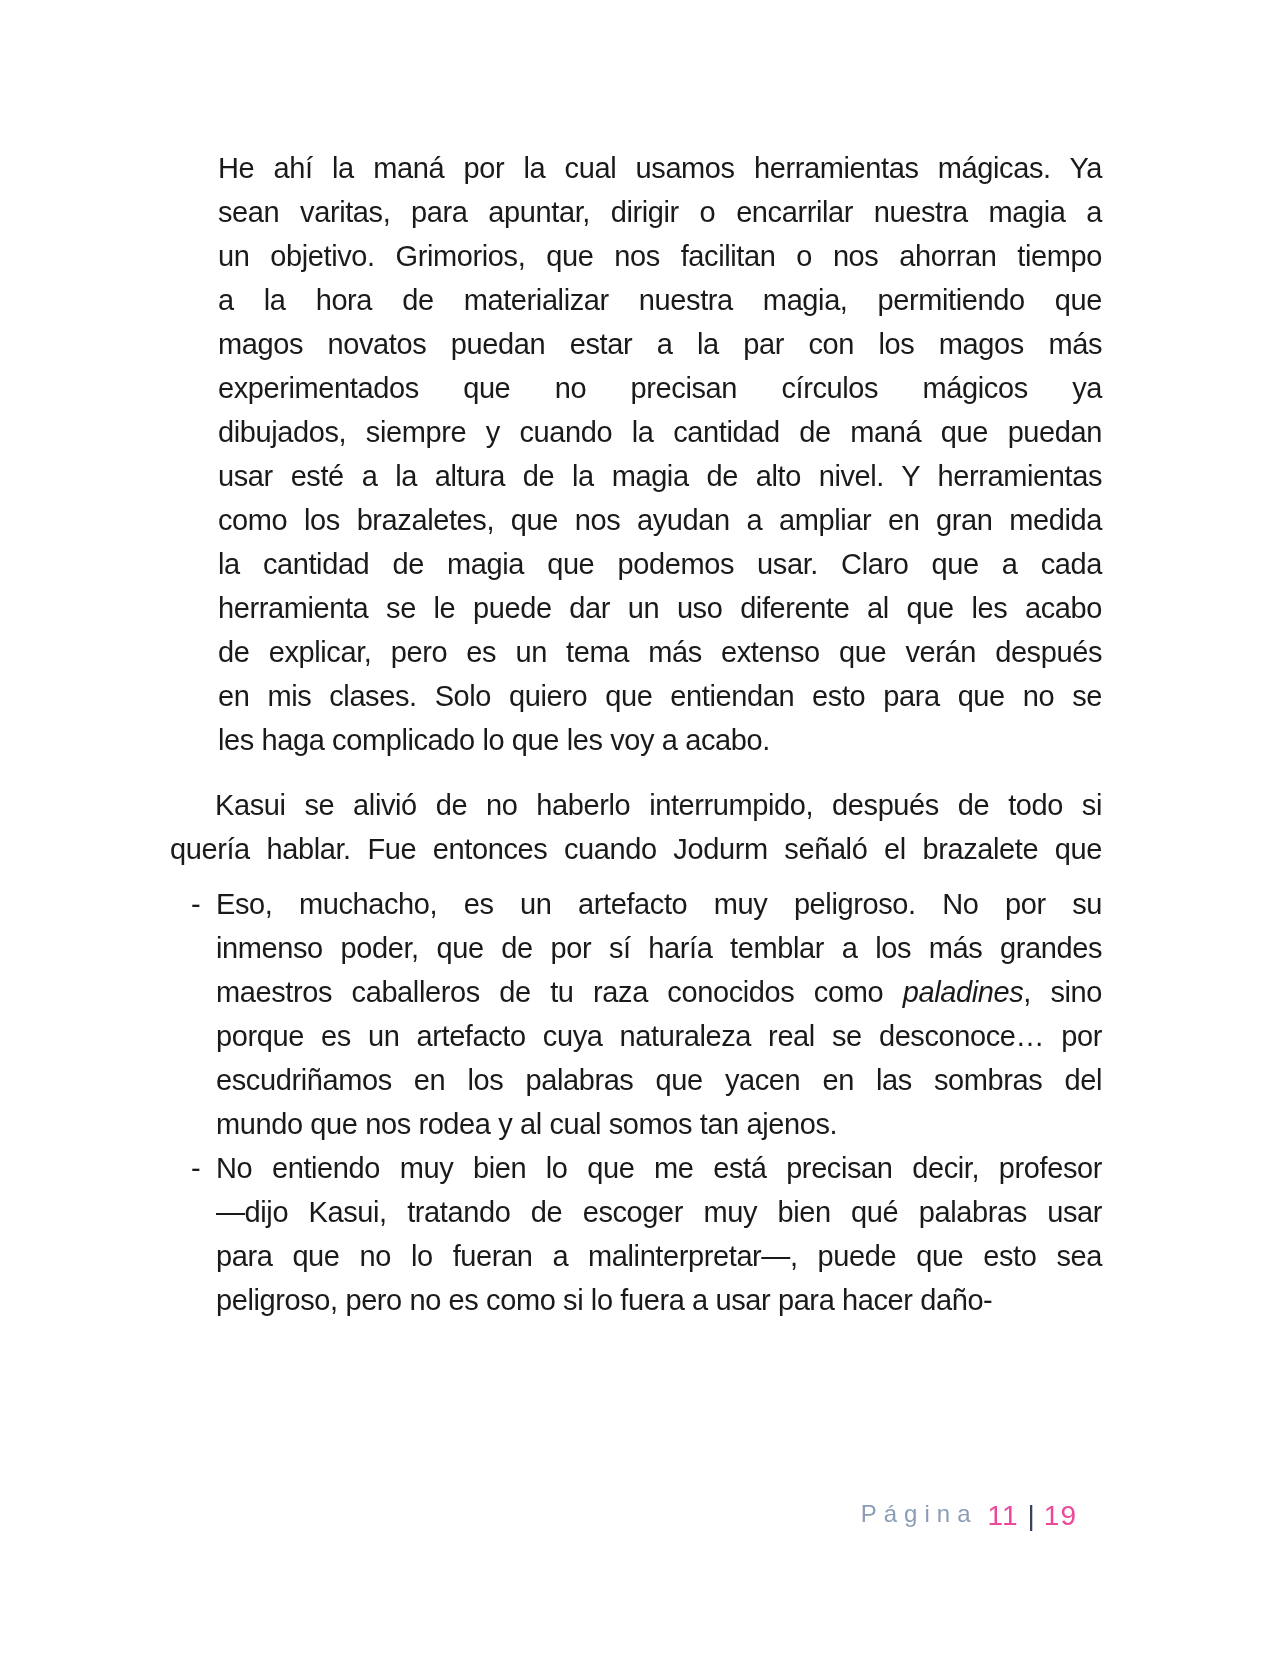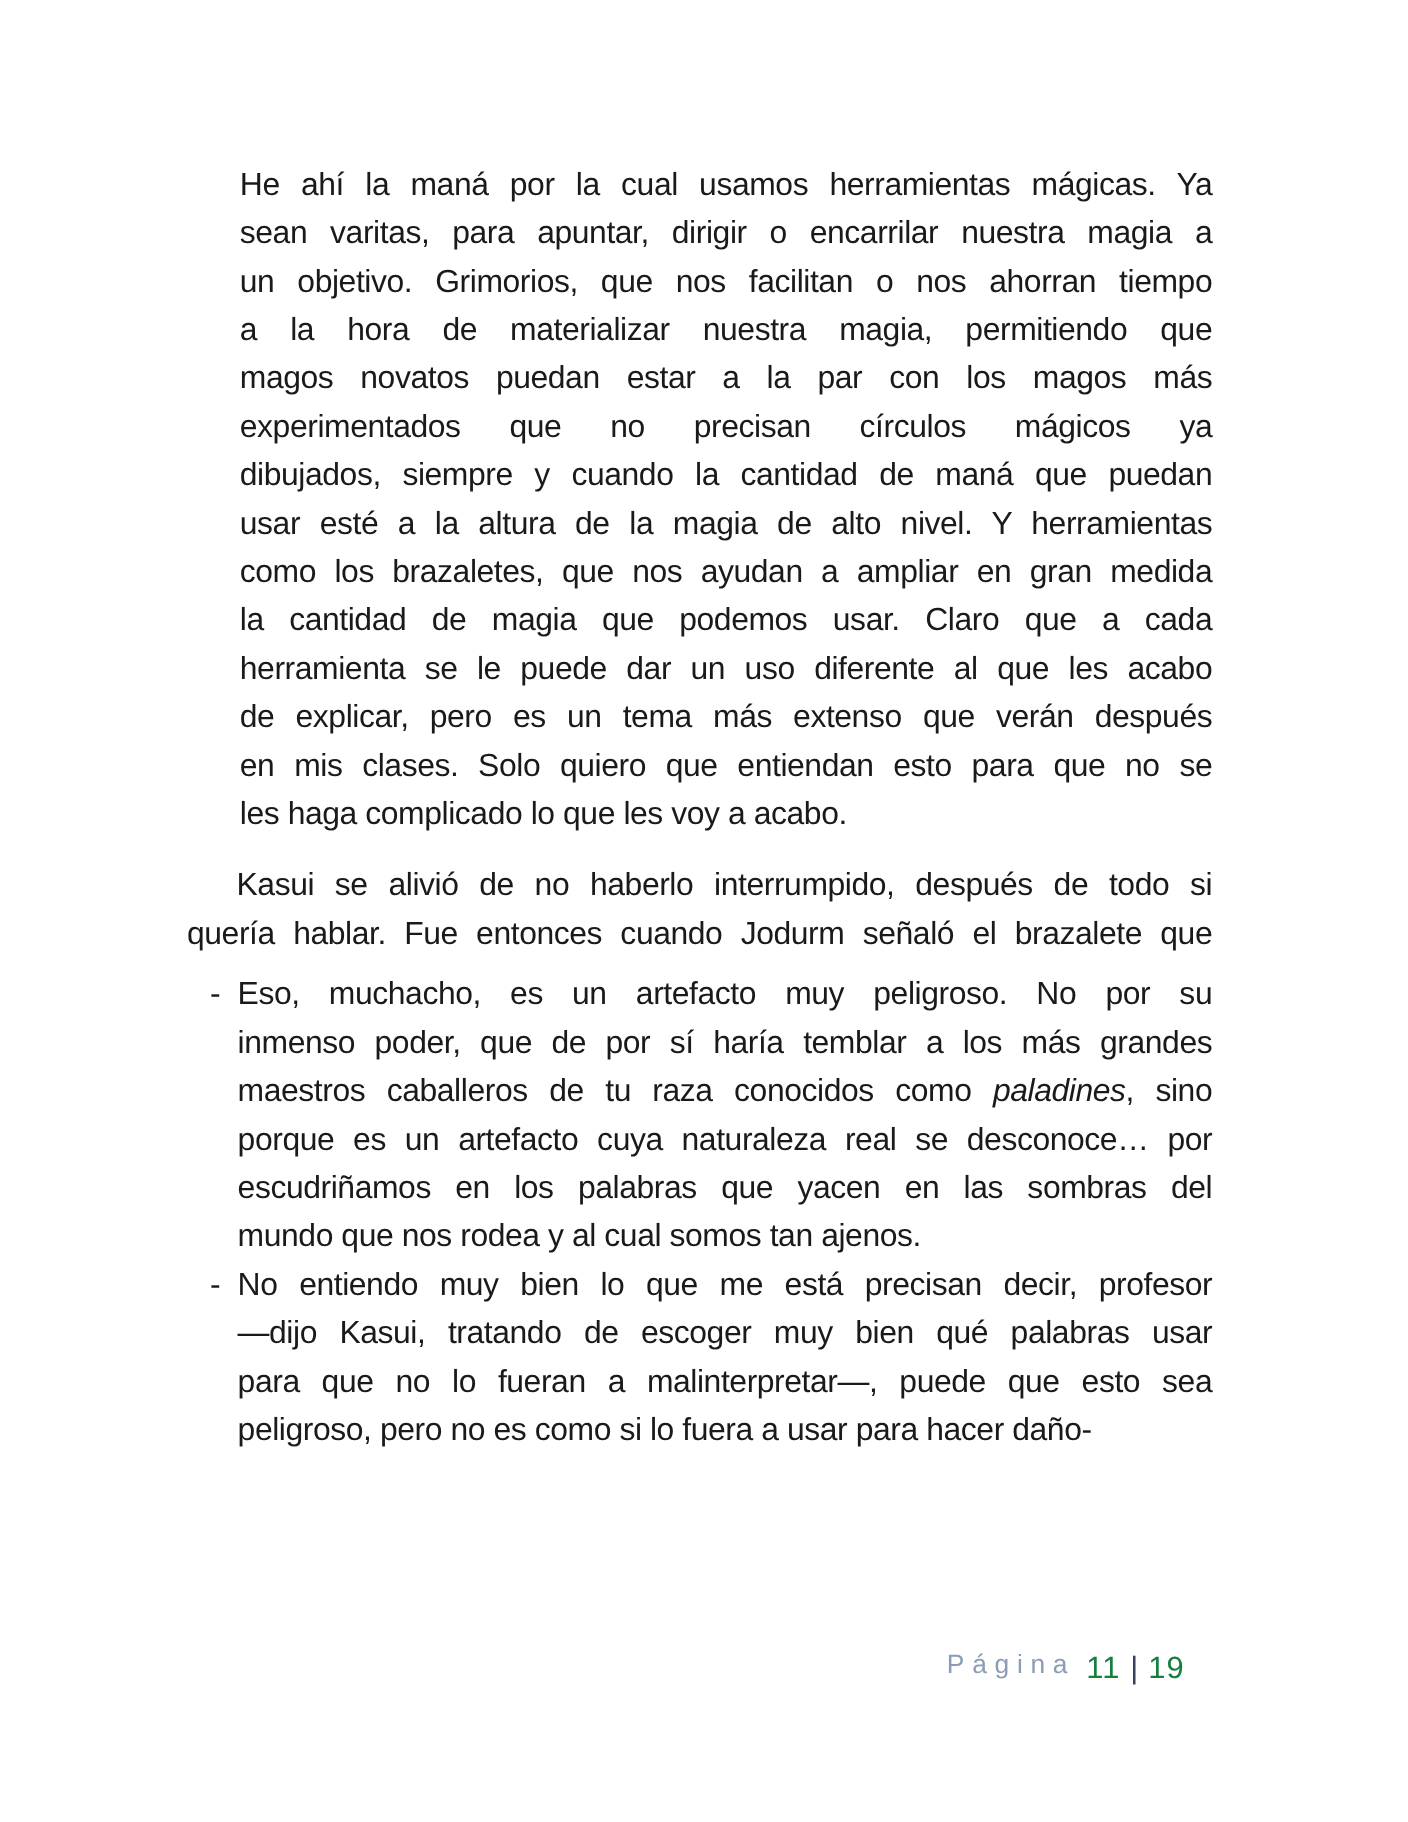--- a/index.html
+++ b/index.html
@@ -61,21 +61,21 @@
   }
   .footer-label{
     font-size:24px;
     letter-spacing:7px;
     color:#8b9cb5;
     margin-right:10px;
   }
   .footer-num{
     font-size:28px;
     letter-spacing:1px;
-    color:#15803d;
+    color:#ec4899;
   }
   .footer-sep{
     font-size:28px;
     color:#36435a;
     margin:0 9px;
   }
 </style>
 </head>
 <body>
 

